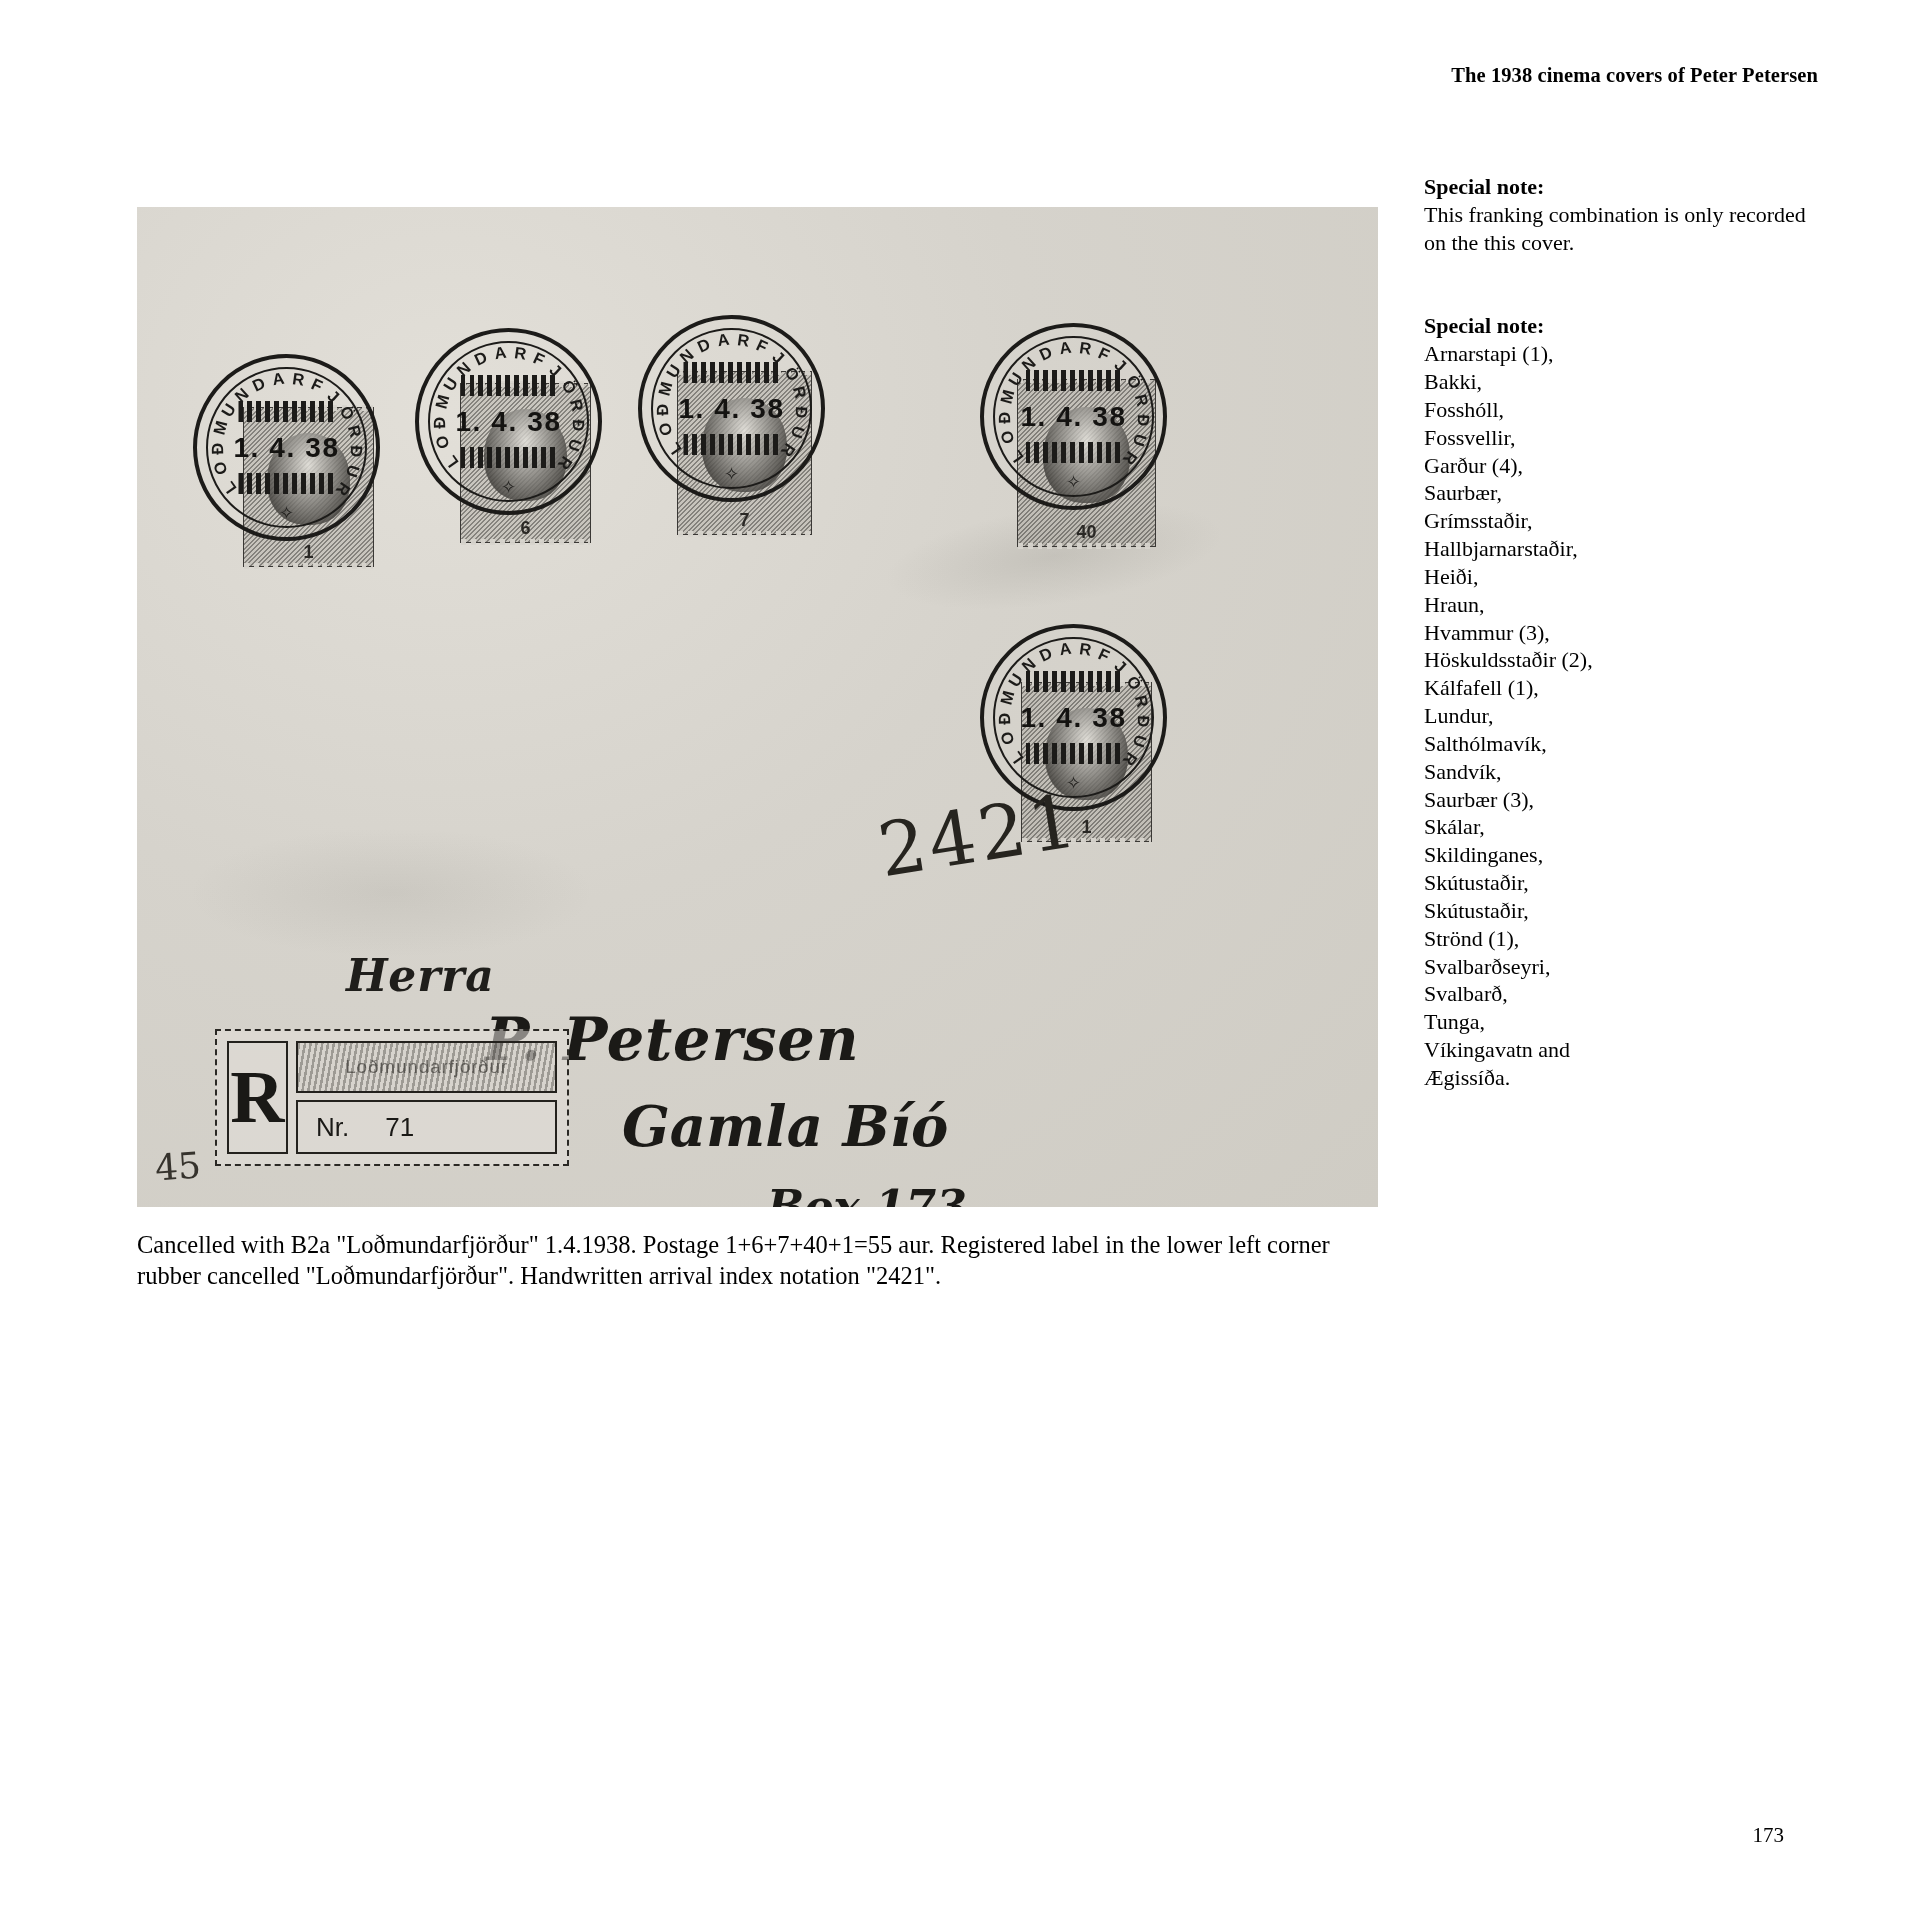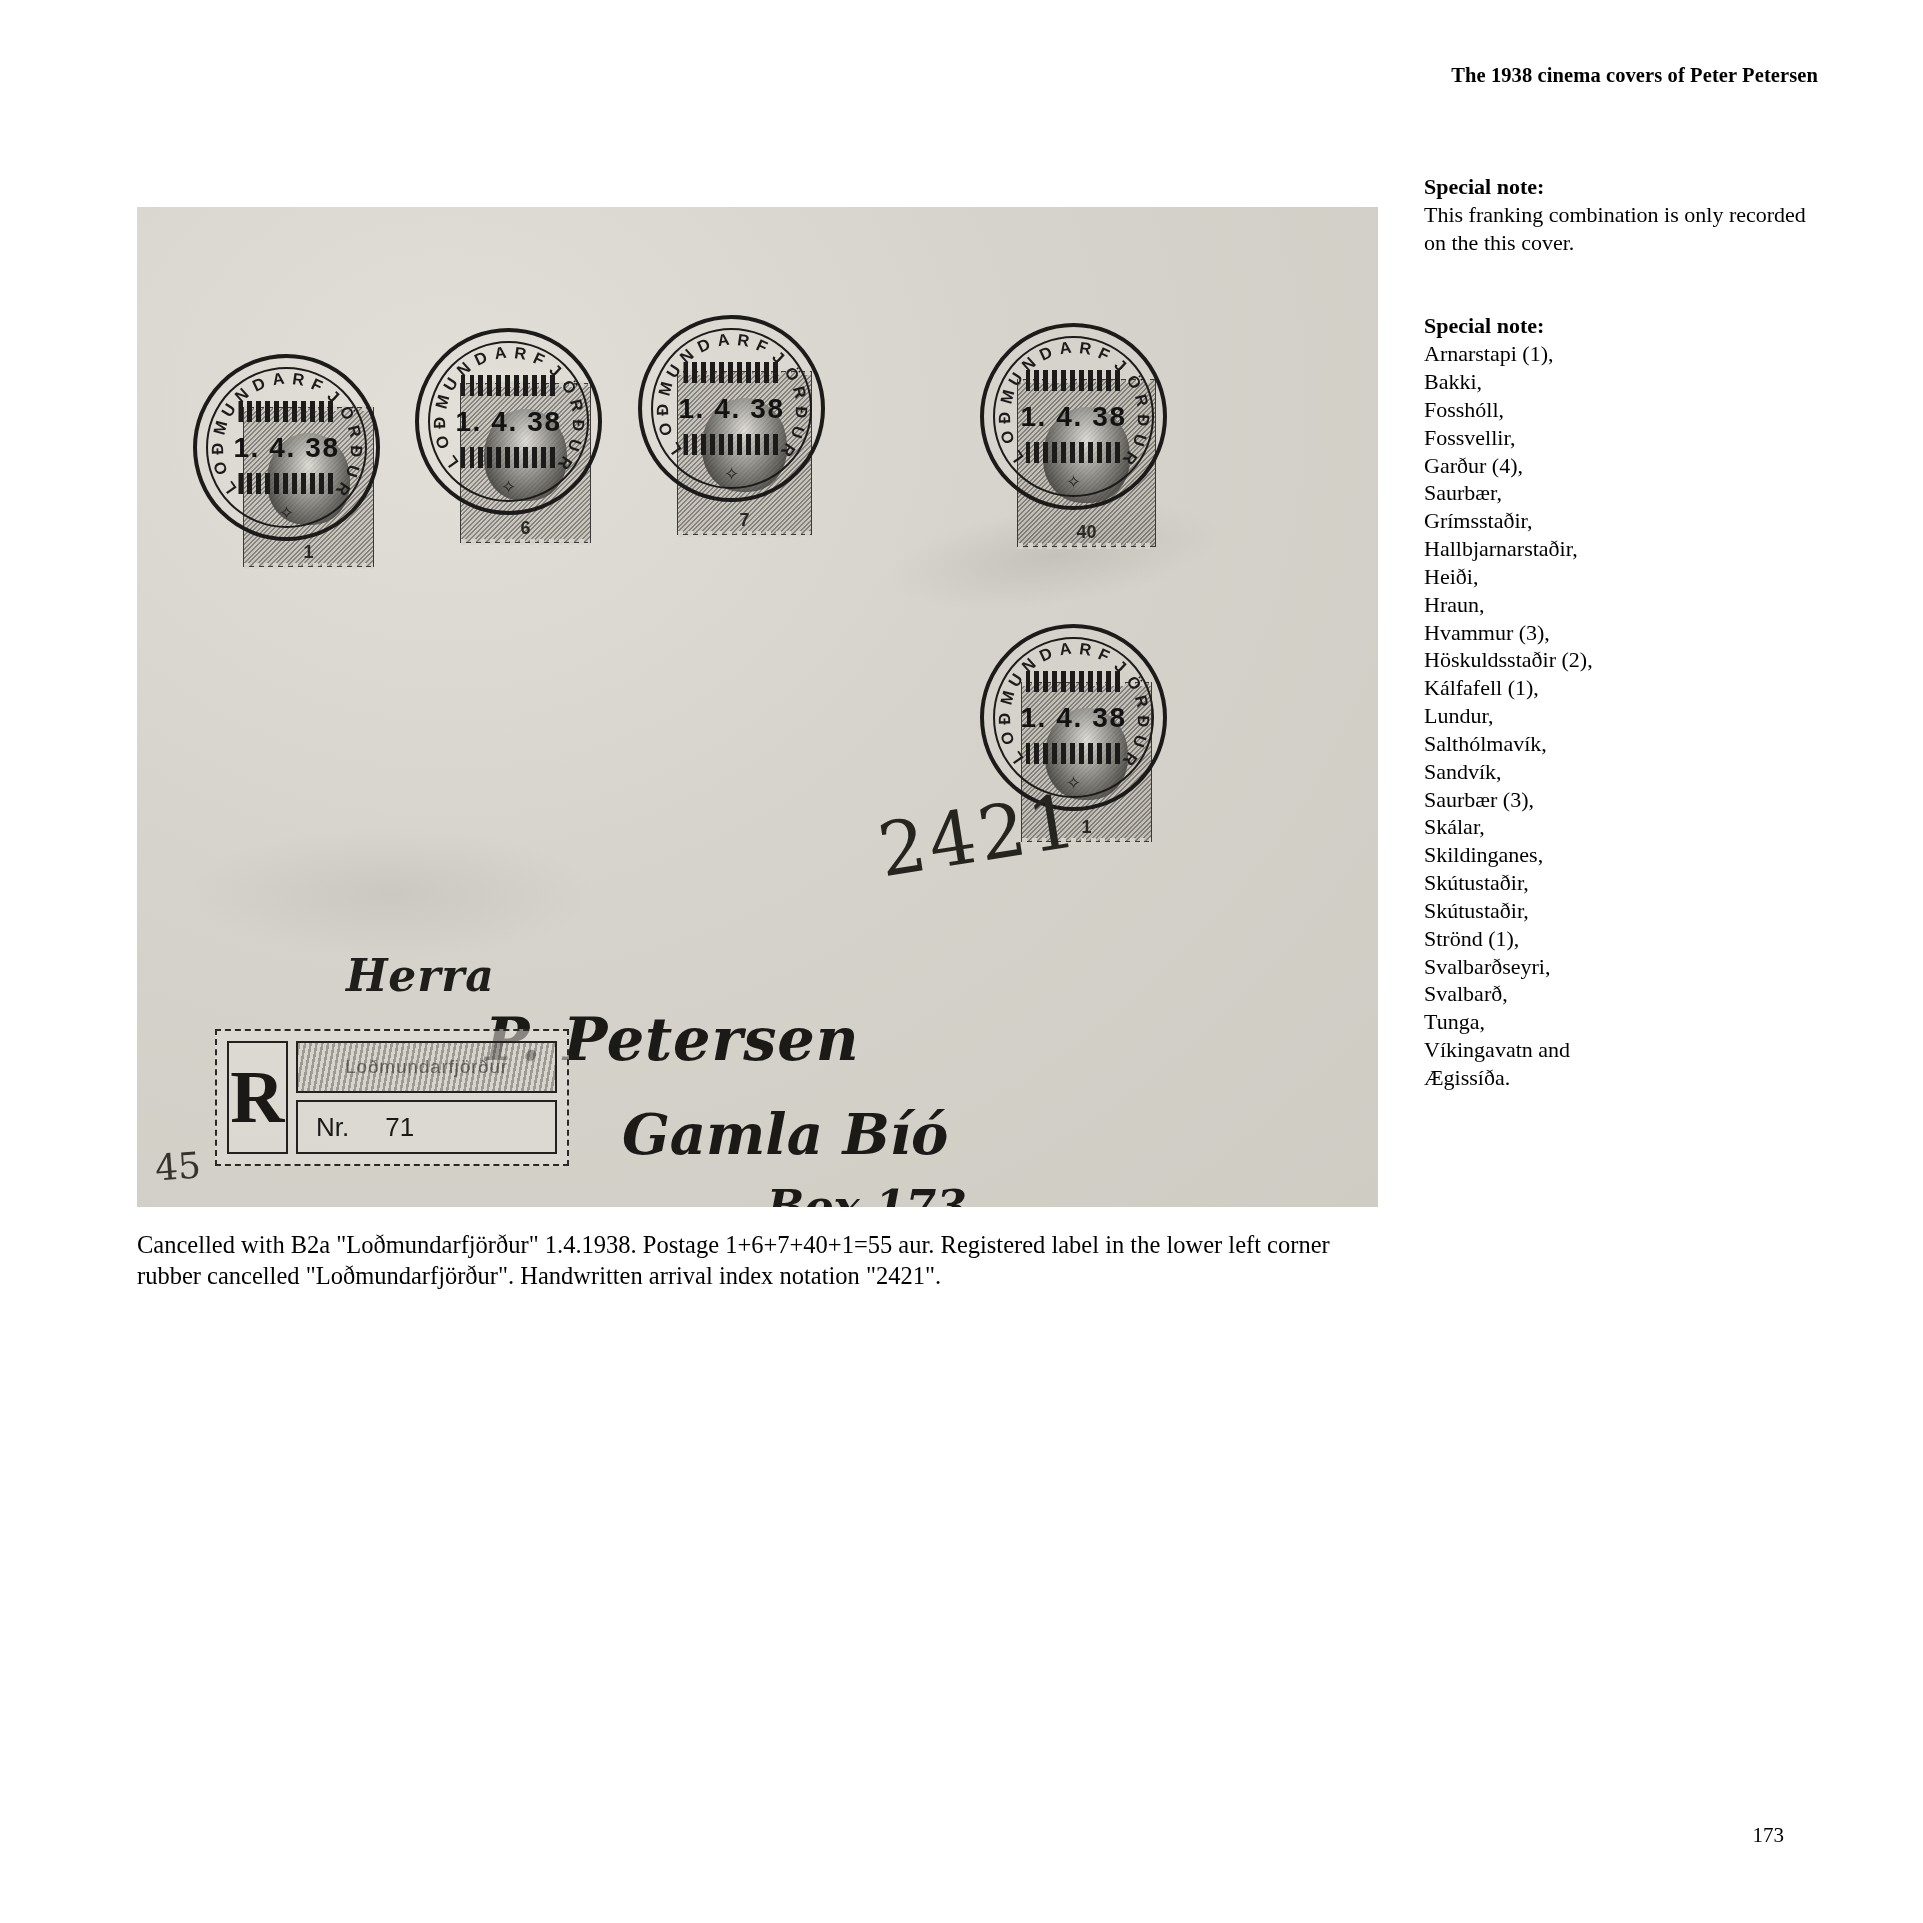--- a/index.html
+++ b/index.html
@@ -218,21 +218,20 @@
   }
   .addr-cinema {
     position: absolute;
     left: 485px;
     top: 886px;
     font-family: "DejaVu Serif", serif;
     font-style: italic;
     font-weight: bold;
     font-size: 56px;
     color: #1b1a17;
-    margin-top: 8px;
   }
   .addr-box {
     position: absolute;
     left: 630px;
     top: 974px;
     font-family: "DejaVu Serif", serif;
     font-style: italic;
     font-weight: bold;
     font-size: 44px;
     color: #1b1a17;

